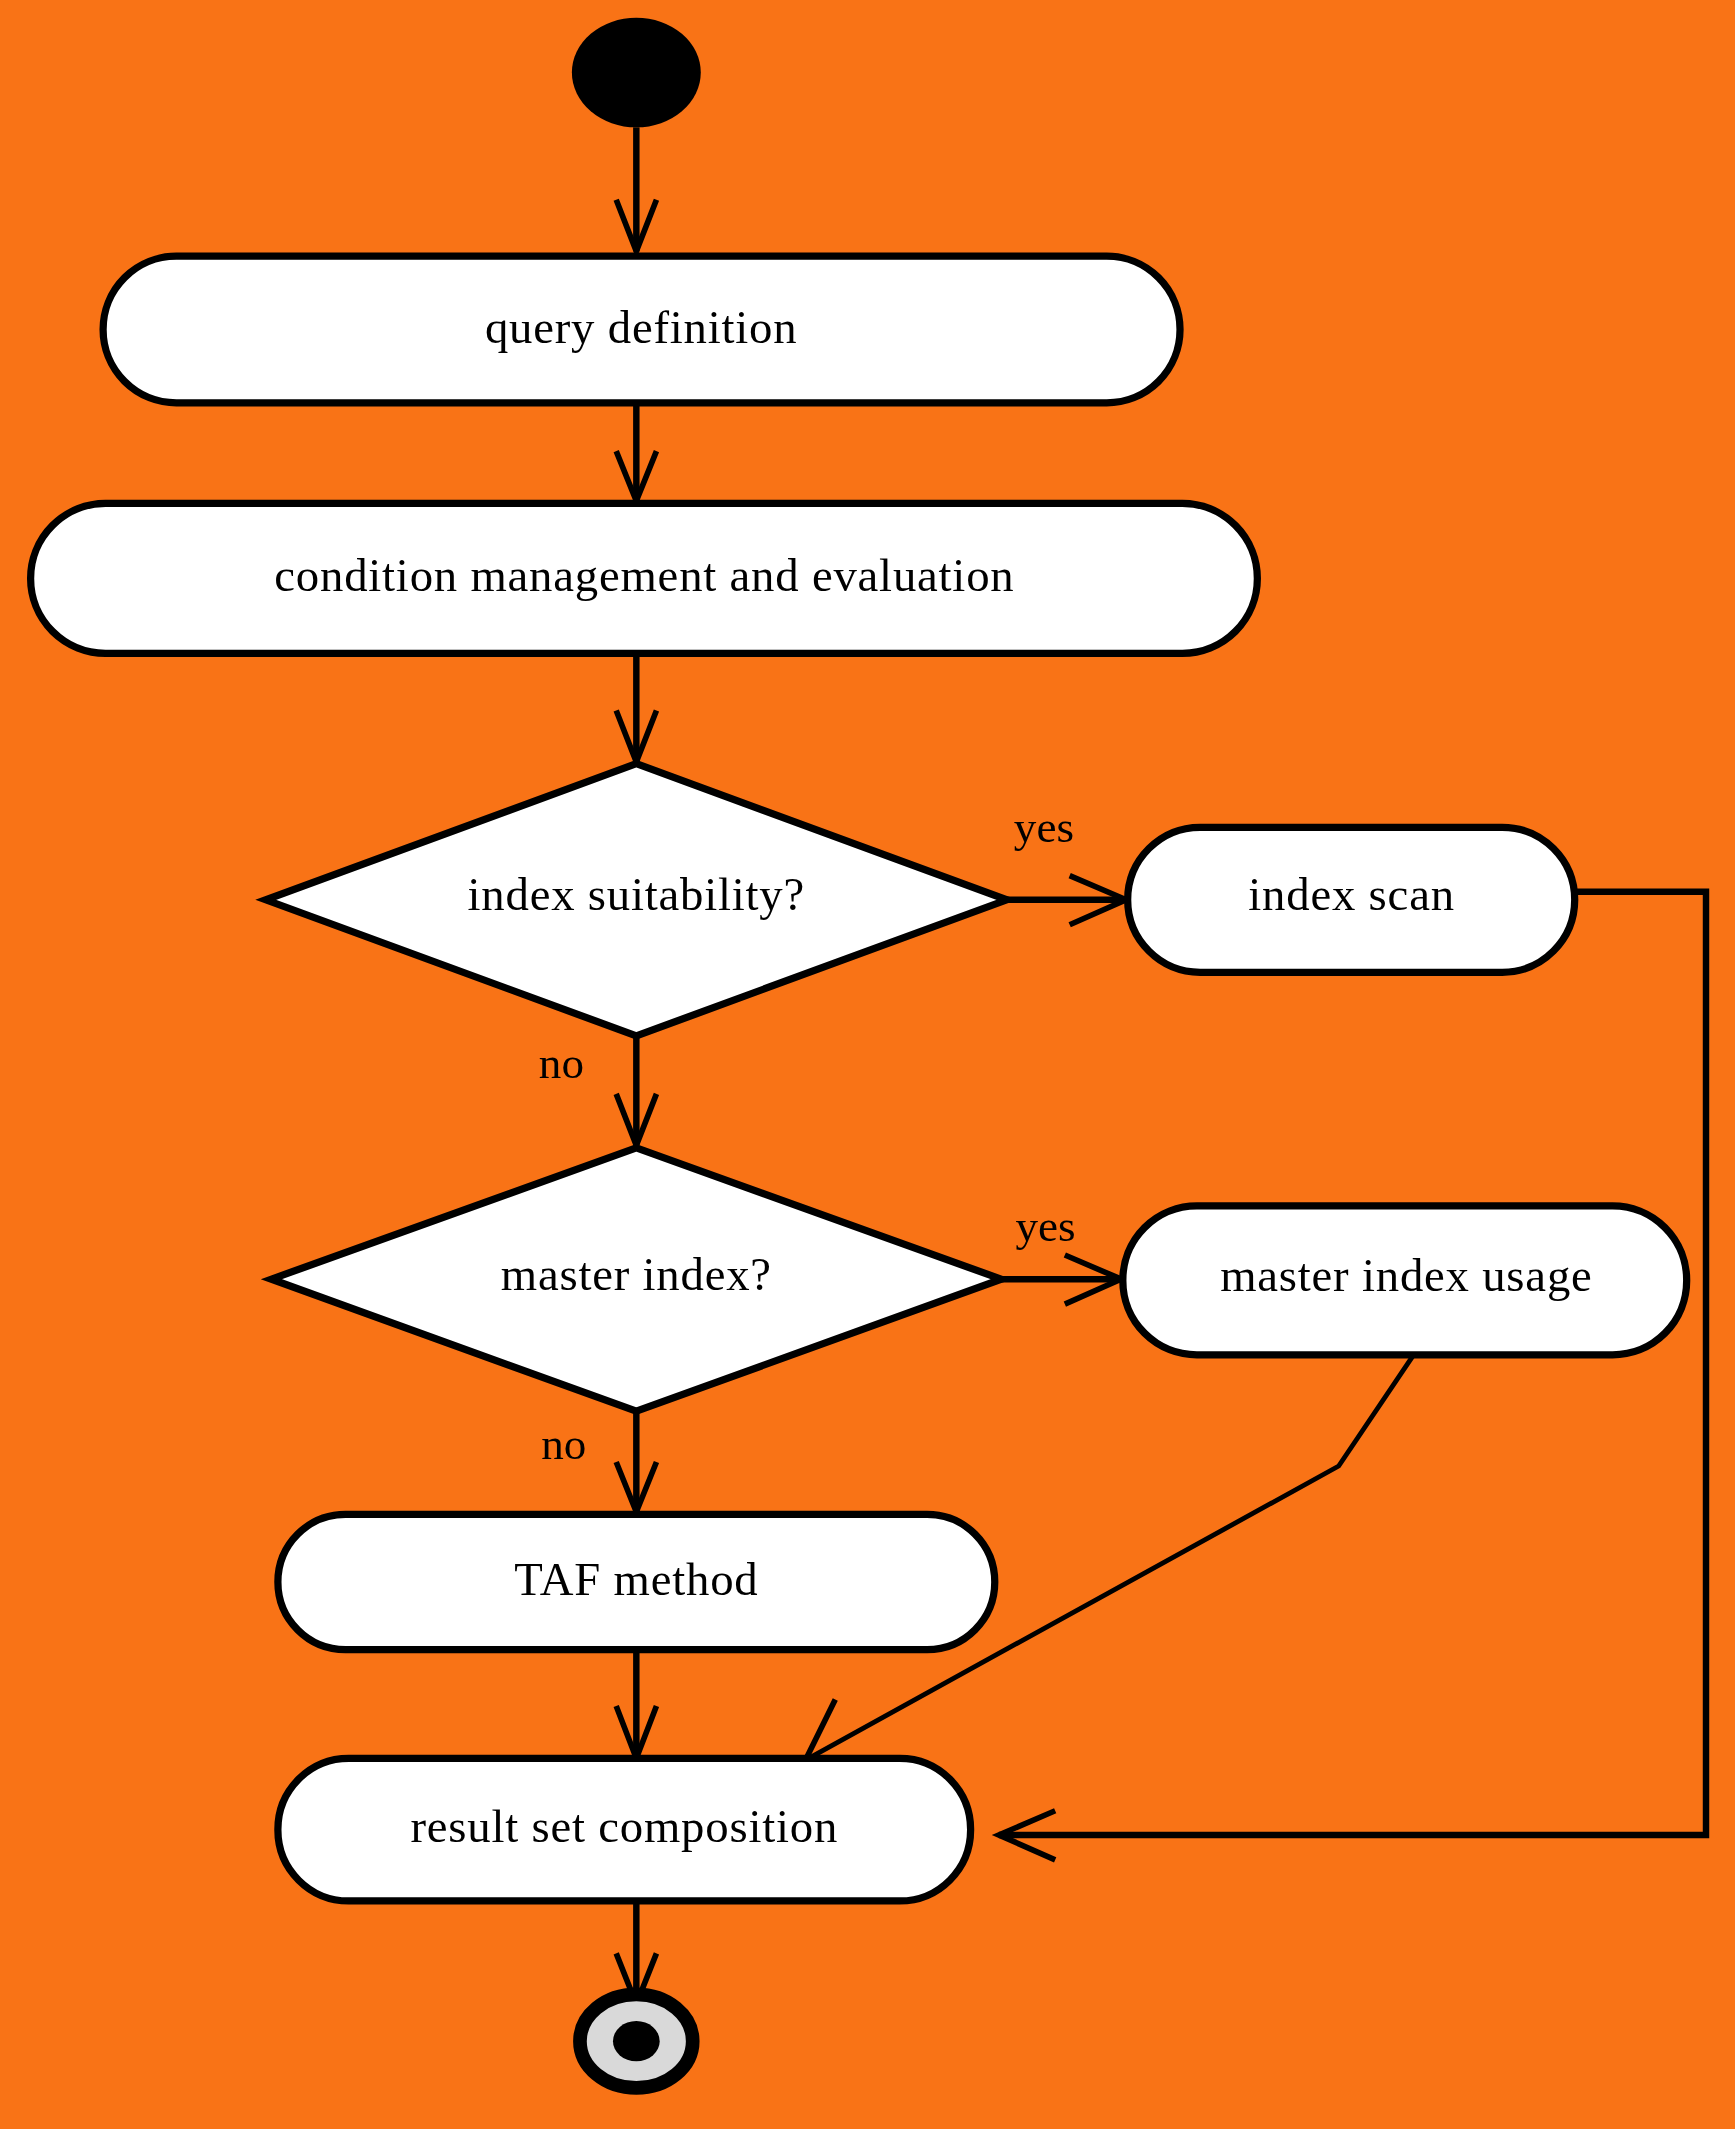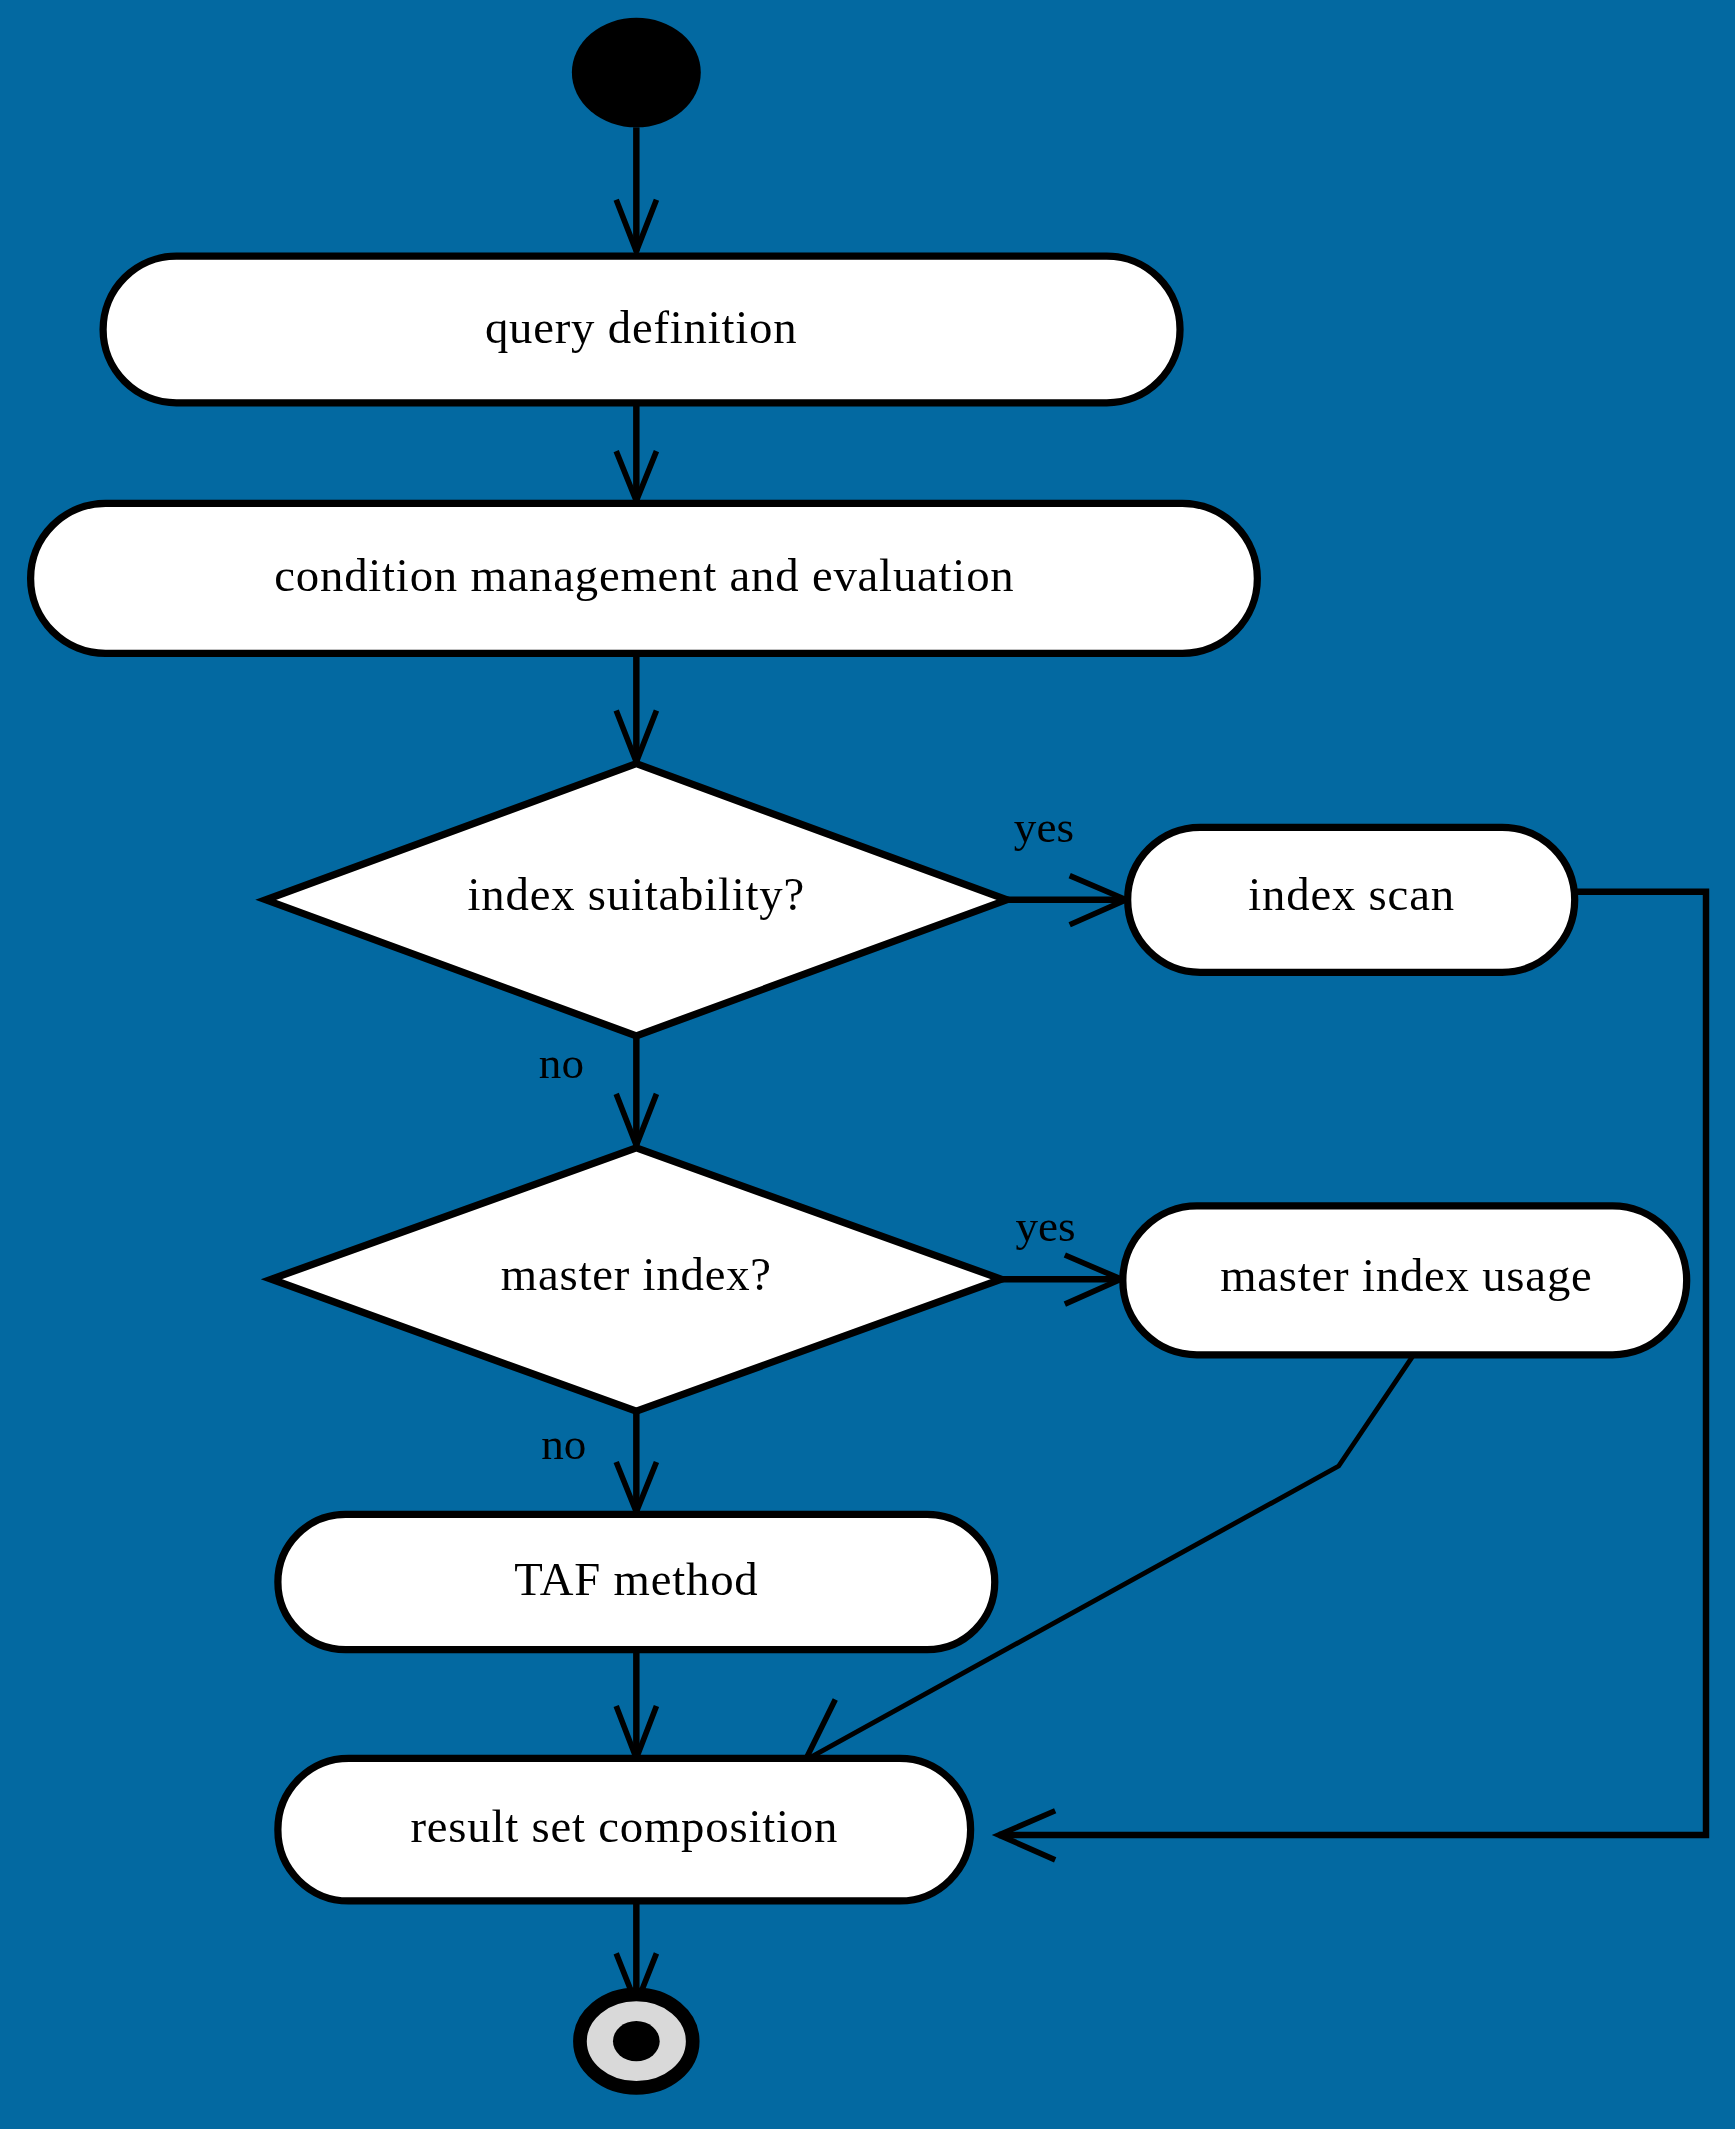--- a/index.html
+++ b/index.html
@@ -8,21 +8,21 @@
     padding: 0;
     background: #ffffff;
   }
   body {
     font-family: "Liberation Serif", "DejaVu Serif", serif;
   }
   #diagram-root {
     position: relative;
     width: 1735px;
     height: 2129px;
-    background: #0369a1;
+    background: #f97316;
     overflow: hidden;
   }
   svg#activity-svg {
     display: block;
     width: 1735px;
     height: 2129px;
   }
   .node-shape {
     fill: #ffffff;
     stroke: #000000;

